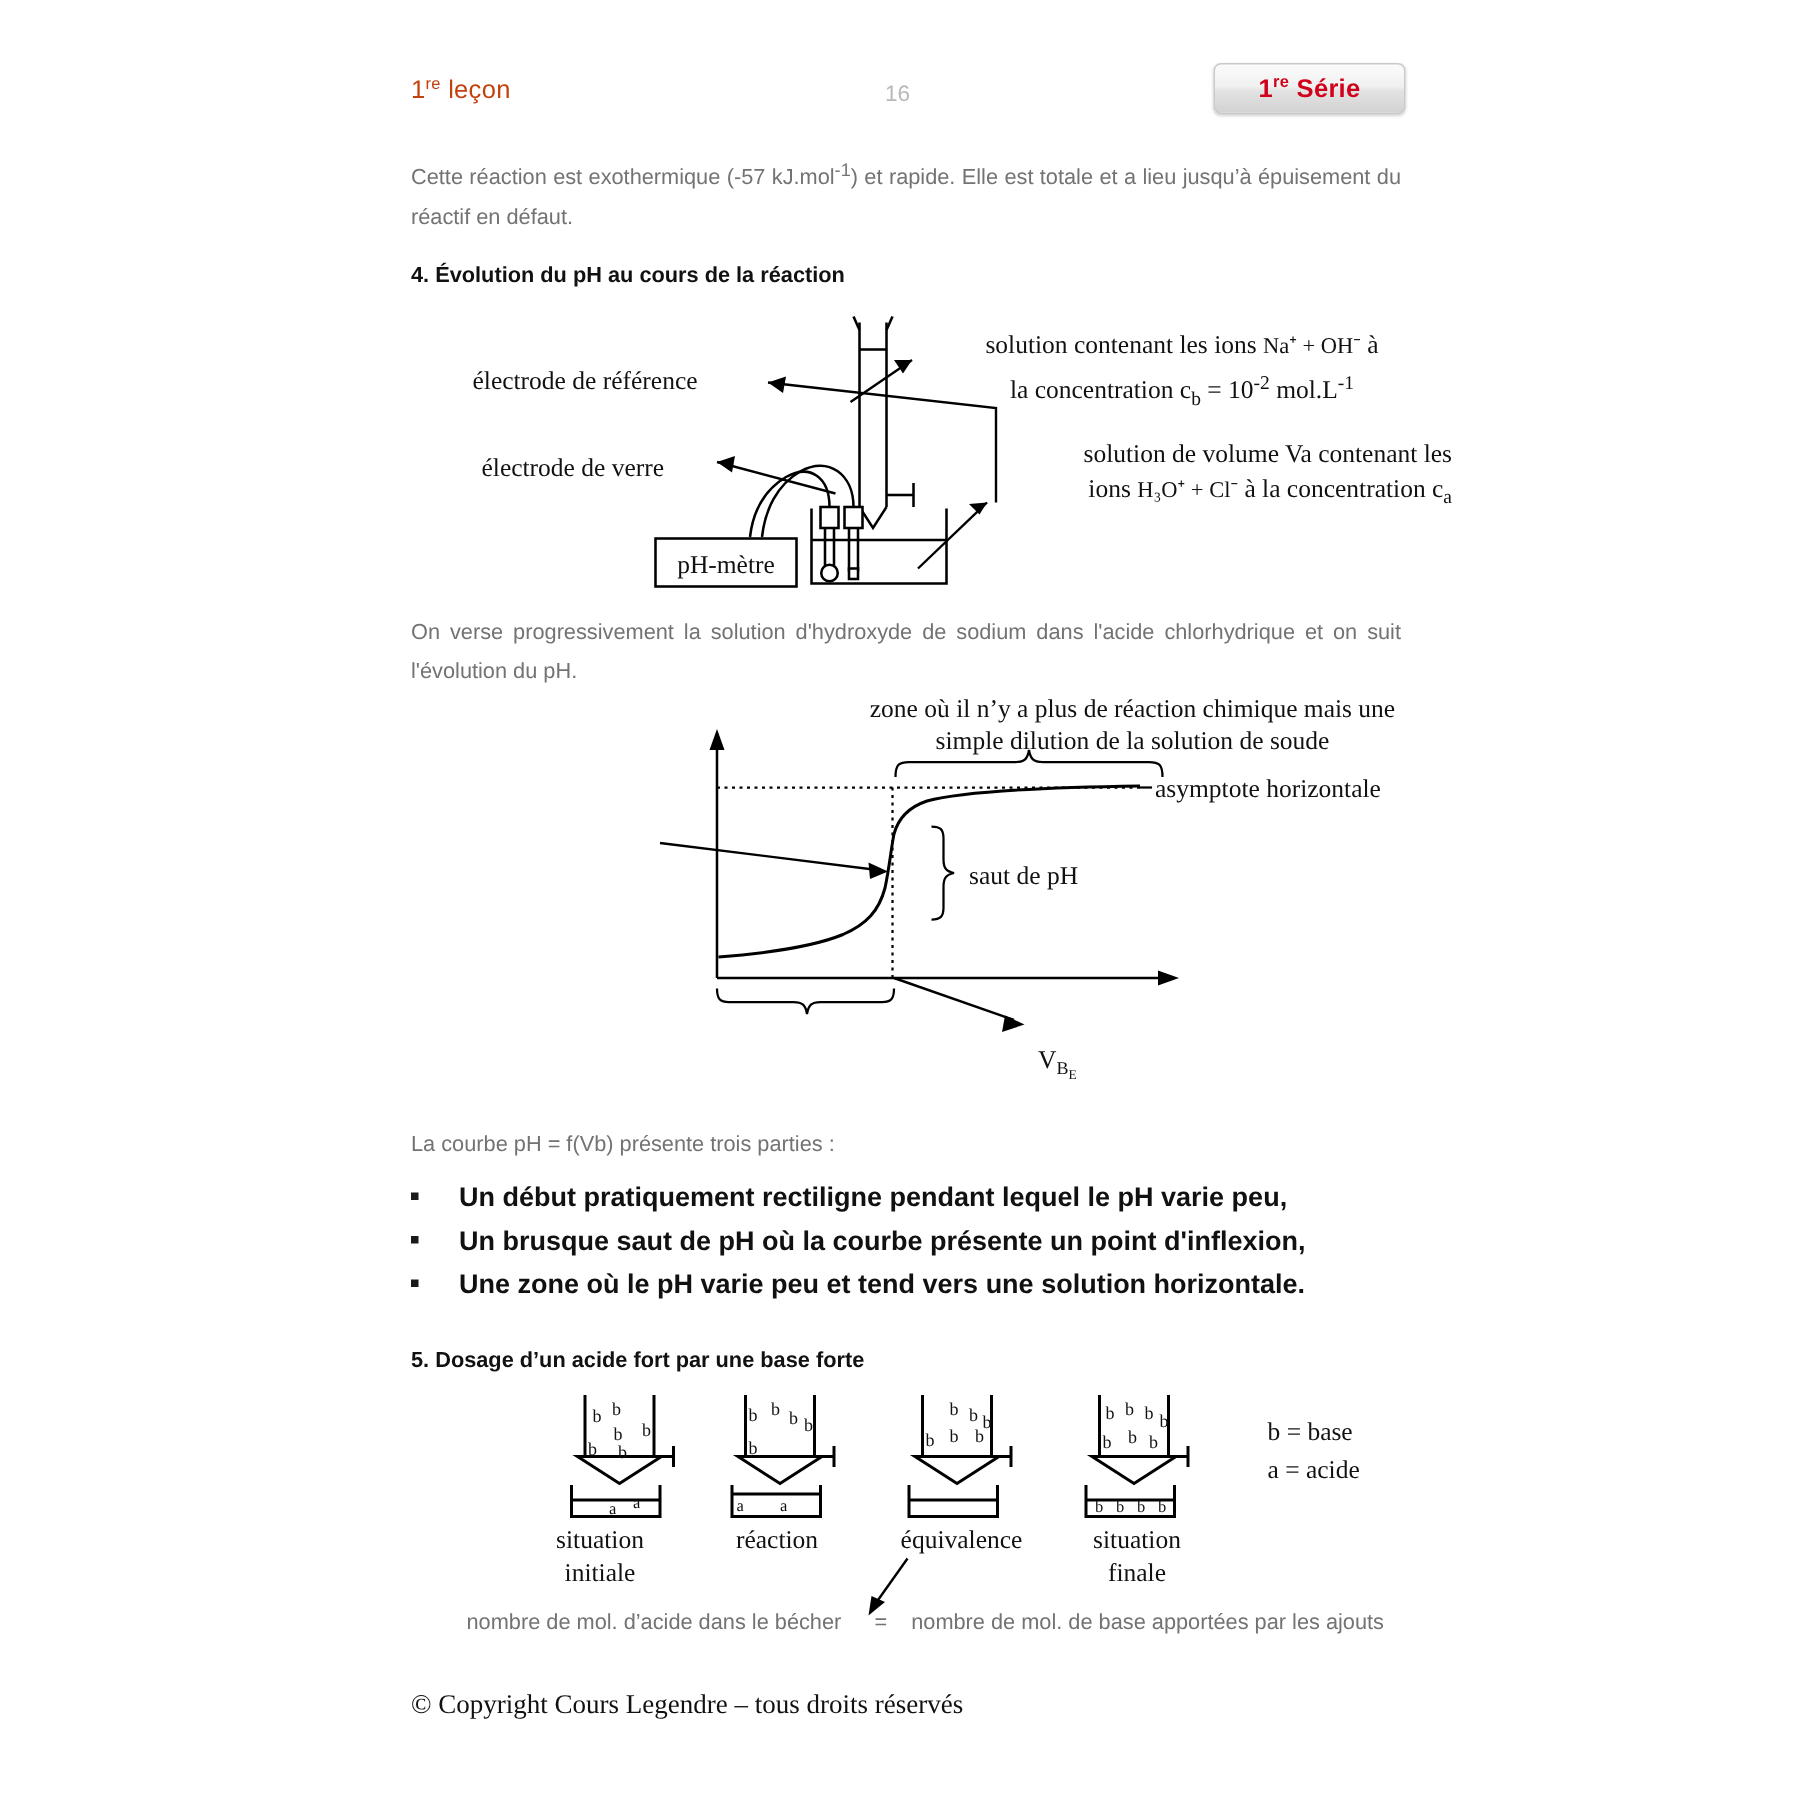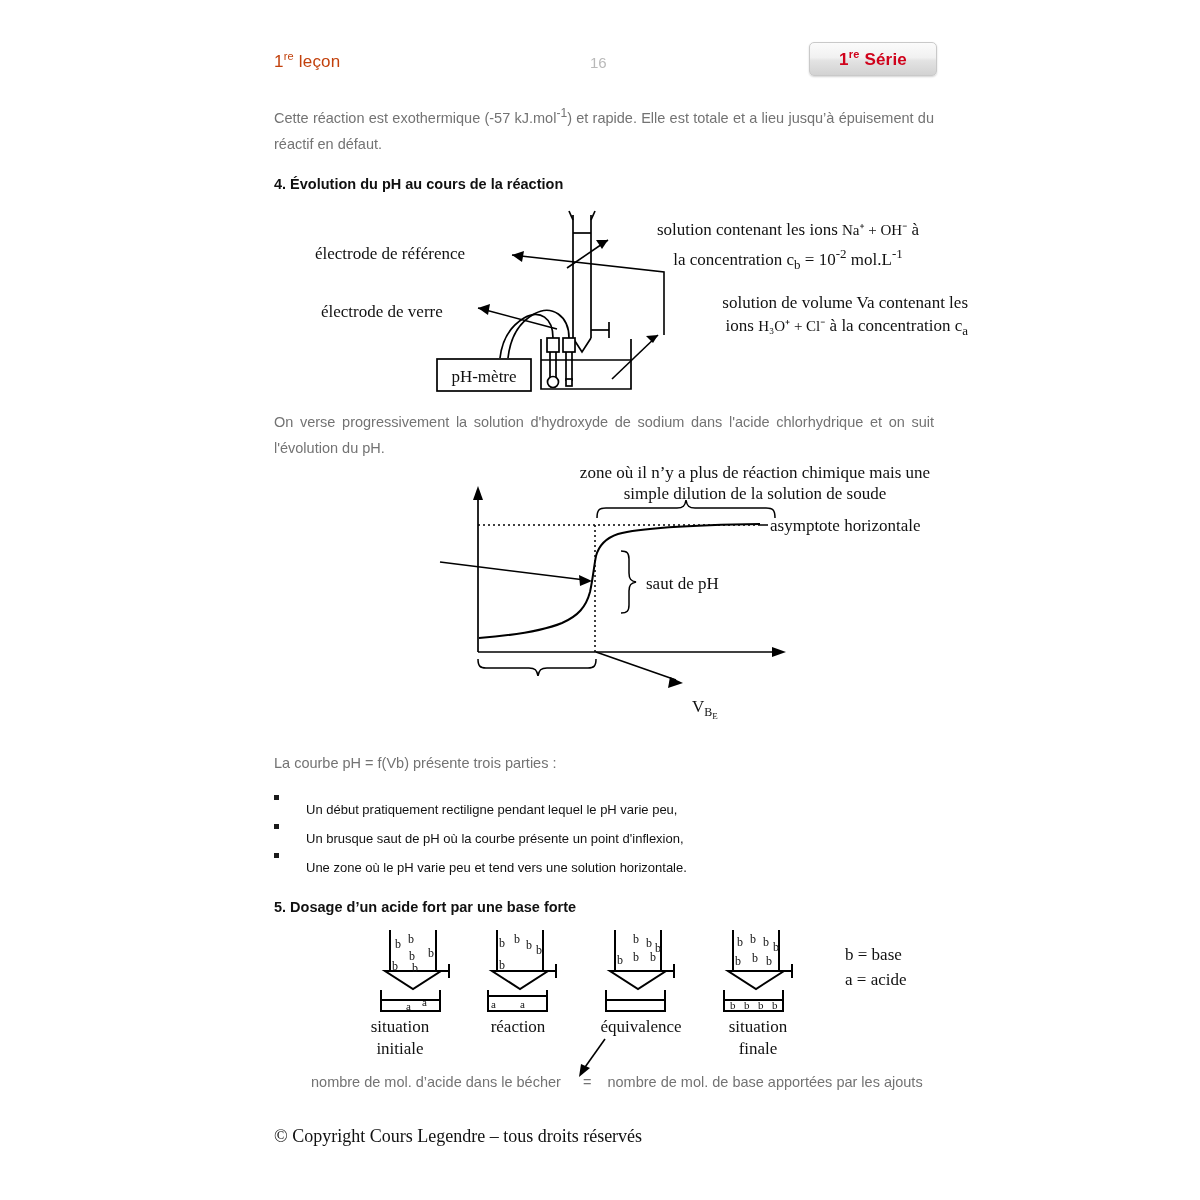--- a/index.html
+++ b/index.html
@@ -49,21 +49,21 @@
   .sect-head {
     position:absolute;
     font-size:14.5px; font-weight:bold; color:#111;
   }
   .bullets { position:absolute; }
   .bul-row { position:relative; height:29px; }
   .bul-sq {
     position:absolute; left:0; top:9px;
     width:5px; height:5px; background:#1a1a1a;
   }
-  .bul-tx { position:absolute; left:32px; top:16px; font-size:13px; }
+  .bul-tx { position:absolute; left:32px; top:2px; font-size:18px;font-weight:bold; }
 
   
   .serif {
     position:absolute;
     font-family:"Liberation Serif", serif;
     font-size:17px; color:#111;
     line-height:23px;
   }
   .serif.c { text-align:center; }
   .sm { font-size:13px; }

